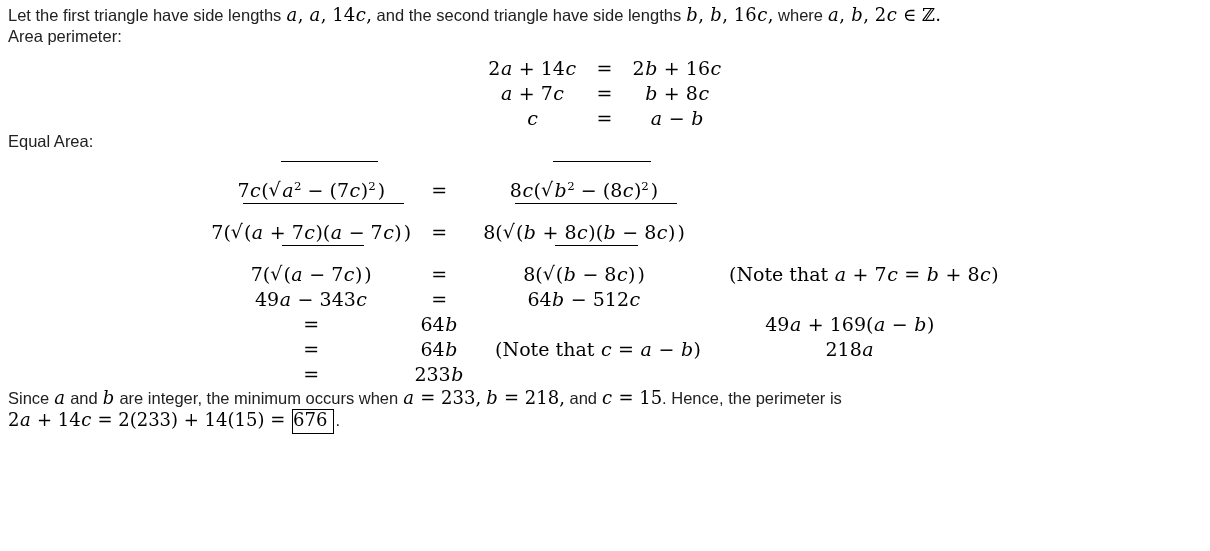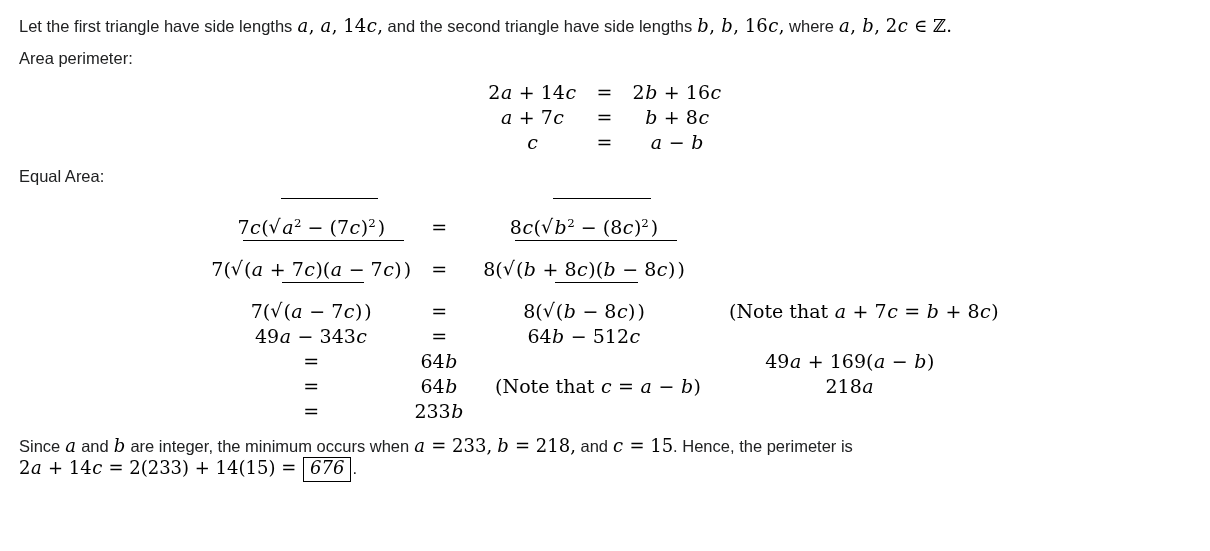--- a/index.html
+++ b/index.html
@@ -13,21 +13,21 @@
   }
   .page { padding: 4px 8px; }
 
   h2.heading {
     font-family: "Liberation Sans", sans-serif;
     font-size: 24px; line-height: 28px; font-weight: 700;
     color: var(--heading, #1b3a66);
     margin: 4px 0 0 0;
   }
 
-  p.body { font-size: 16.5px; line-height: 21px; margin: 11px; }
+  p.body { font-size: 16.5px; line-height: 21px; margin: 0; }
   .intro { margin-top: 23px; }
   .label-perimeter { margin-top: 41px; }
   .label-area { margin-top: 40px; }
 
   .math {
     font-family: "DejaVu Serif", serif;
     font-size: 19px;
     color: var(--math-text, #000000);
     white-space: nowrap;
   }
@@ -50,24 +50,23 @@
   .cols4 { grid-template-columns: repeat(4, max-content); }
   .cell-lhs { justify-self: center; }
   .cell-eq  { justify-self: center; padding: 0 20px; }
   .cell-rhs { justify-self: center; }
   .cell-note{ justify-self: start; padding-left: 28px; }
 
   .conclusion { margin-top: 7px; line-height: 27px; }
   .boxed {
     display: inline-block;
     border: 1px solid currentColor;
-    padding: 0 6px 2px 6px;
+    padding: 0 6px 2px 0;
     margin: 0 1px;
     line-height: 1.15;
-    font-style: italic;
   }
 </style>
 </head>
 <body>
 
 <div class="page">
 
   <p class="body intro"><span class="txt">Let the first triangle have side lengths </span><span class="math"><i class="v">a</i>, <i class="v">a</i>, 14<i class="v">c</i>,</span><span class="txt"> and the second triangle have side lengths </span><span class="math"><i class="v">b</i>, <i class="v">b</i>, 16<i class="v">c</i>,</span><span class="txt"> where </span><span class="math"><i class="v">a</i>, <i class="v">b</i>, 2<i class="v">c</i> ∈ ℤ.</span></p>
 
   <p class="body label-perimeter">Area perimeter:</p>

